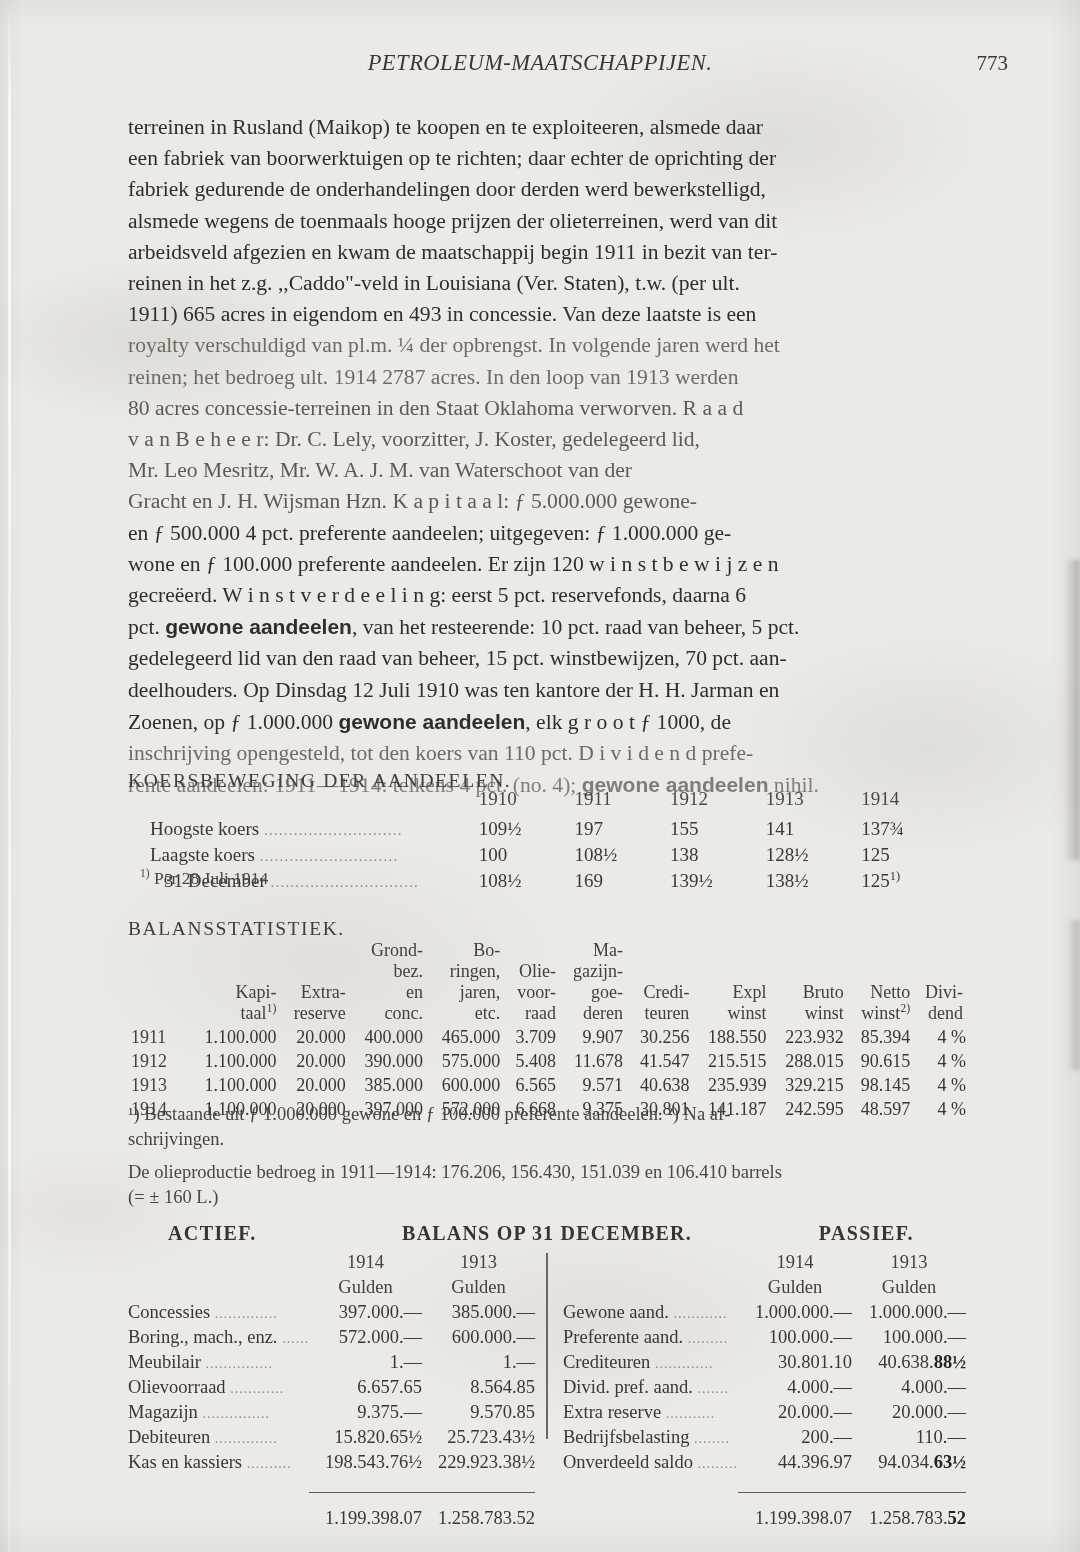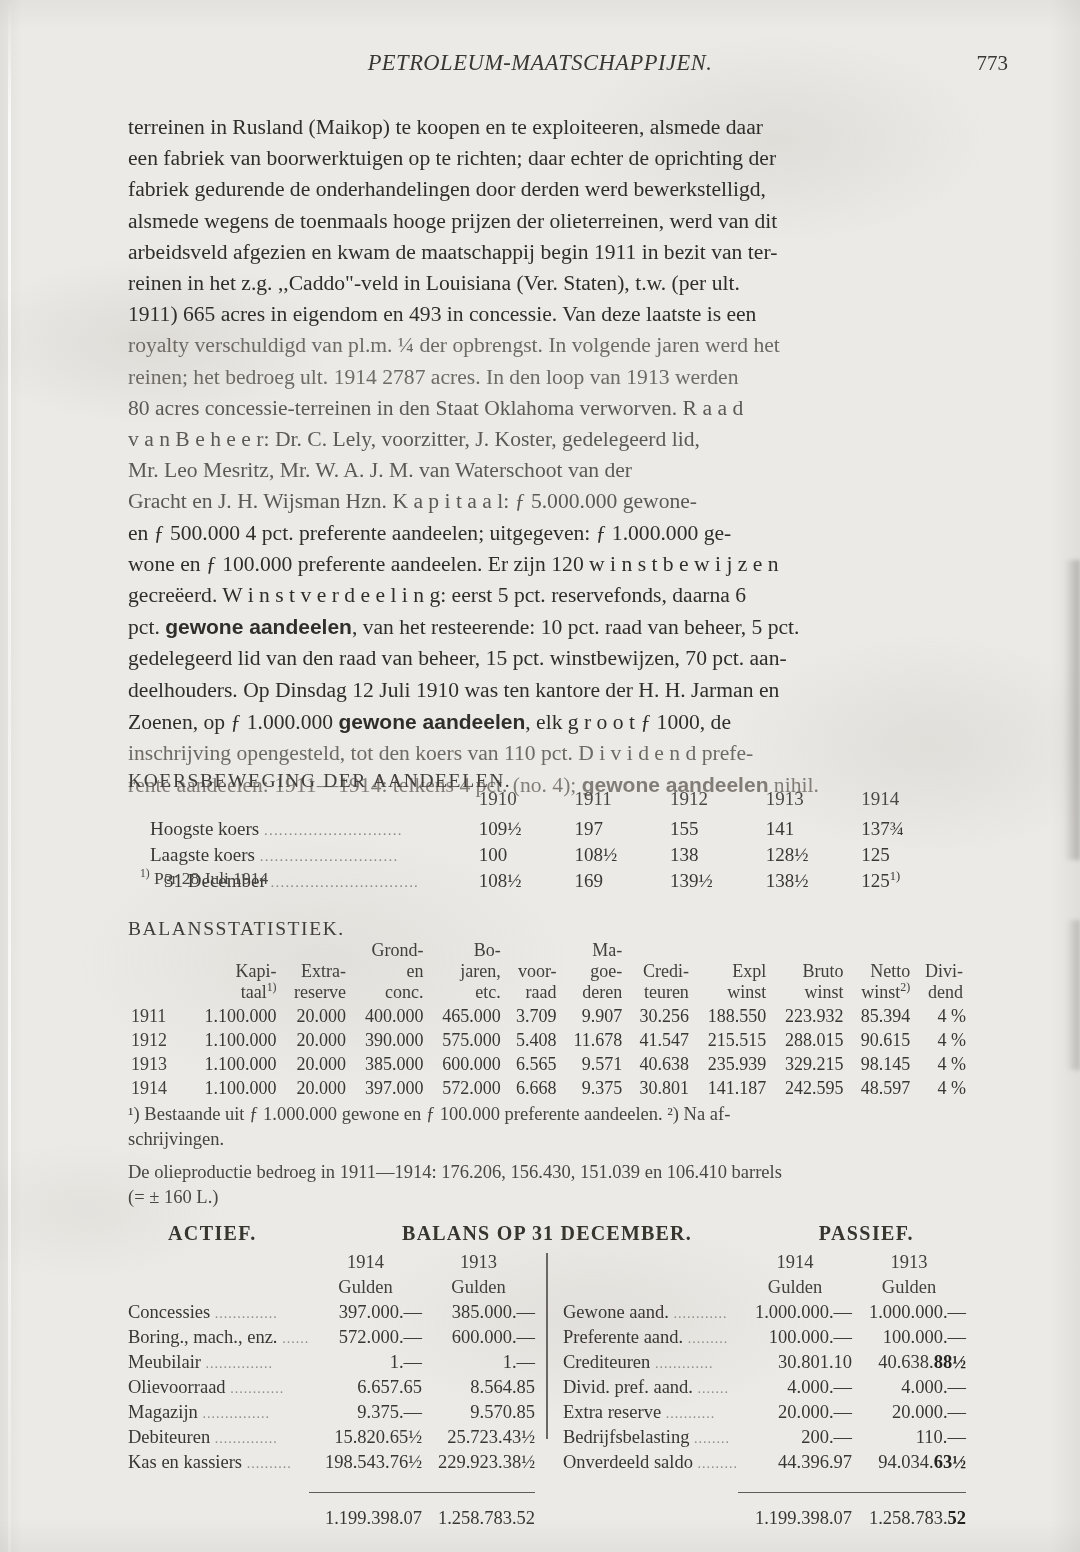--- a/index.html
+++ b/index.html
@@ -350,20 +350,34 @@
               <td>&nbsp;</td>
               <td>Ma-</td>
               <td>&nbsp;</td>
               <td>&nbsp;</td>
               <td>&nbsp;</td>
               <td>&nbsp;</td>
               <td>&nbsp;</td>
             </tr>
             <tr class="hrow">
               <td class="yrcol">&nbsp;</td>
+              <td>&nbsp;</td>
+              <td>&nbsp;</td>
+              <td>bez.</td>
+              <td>ringen,</td>
+              <td>Olie-</td>
+              <td>gazijn-</td>
+              <td>&nbsp;</td>
+              <td>&nbsp;</td>
+              <td>&nbsp;</td>
+              <td>&nbsp;</td>
+              <td>&nbsp;</td>
+            </tr>
+            <tr class="hrow">
+              <td class="yrcol">&nbsp;</td>
               <td>Kapi-</td>
               <td>Extra-</td>
               <td>en</td>
               <td>jaren,</td>
               <td>voor-</td>
               <td>goe-</td>
               <td>Credi-</td>
               <td>Expl</td>
               <td>Bruto</td>
               <td>Netto</td>

